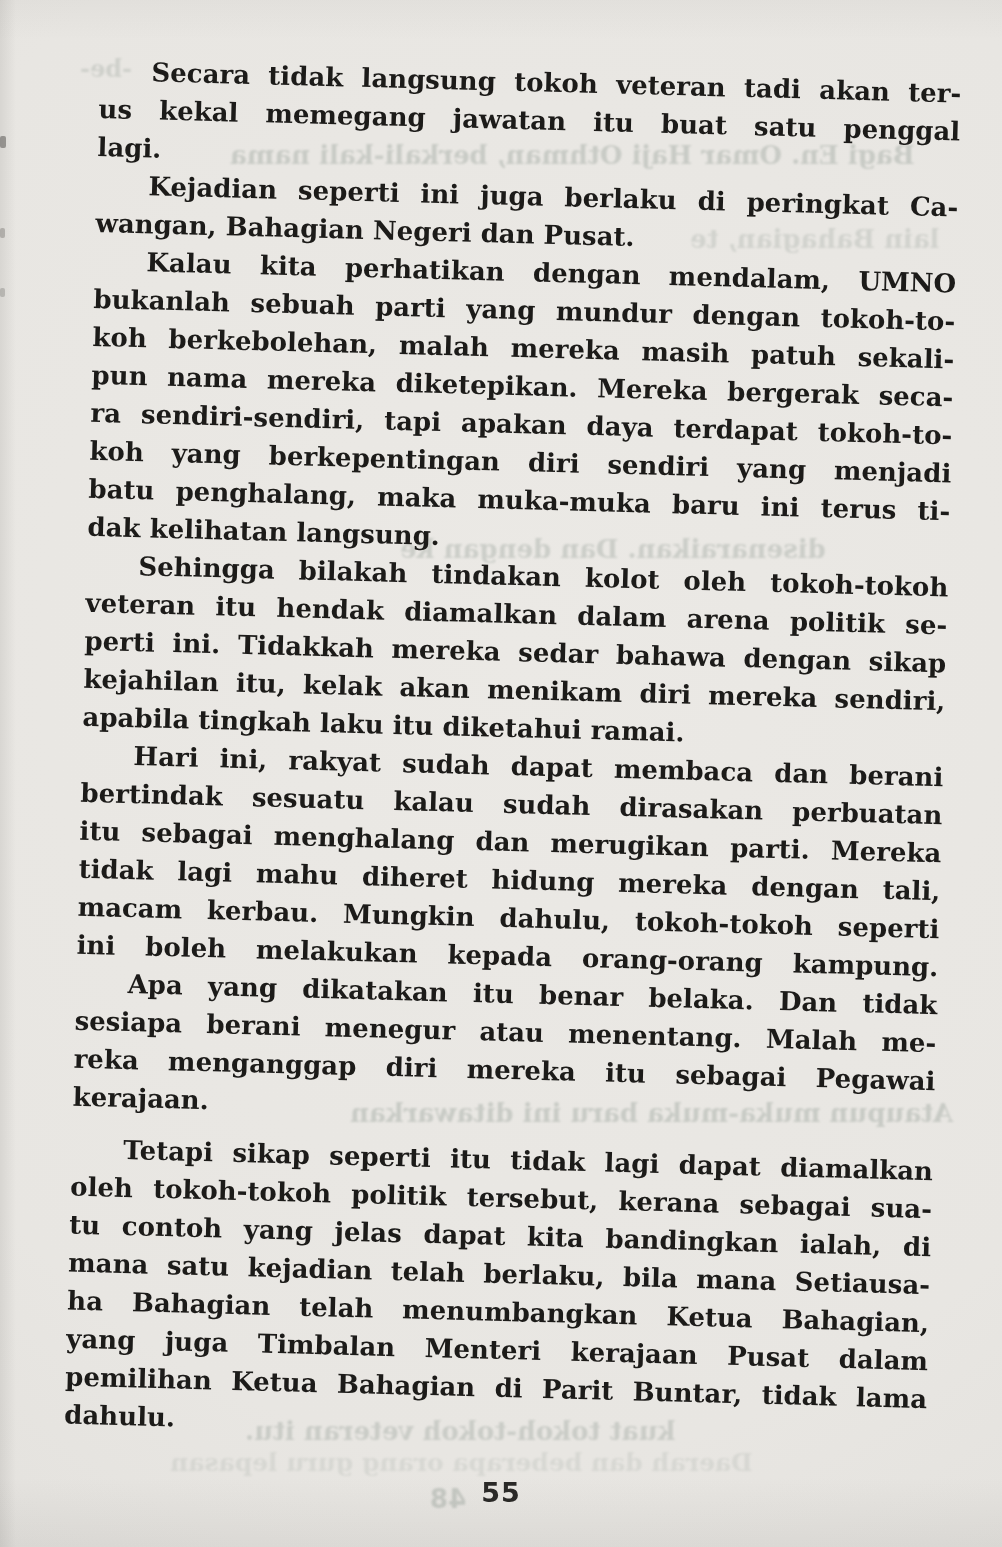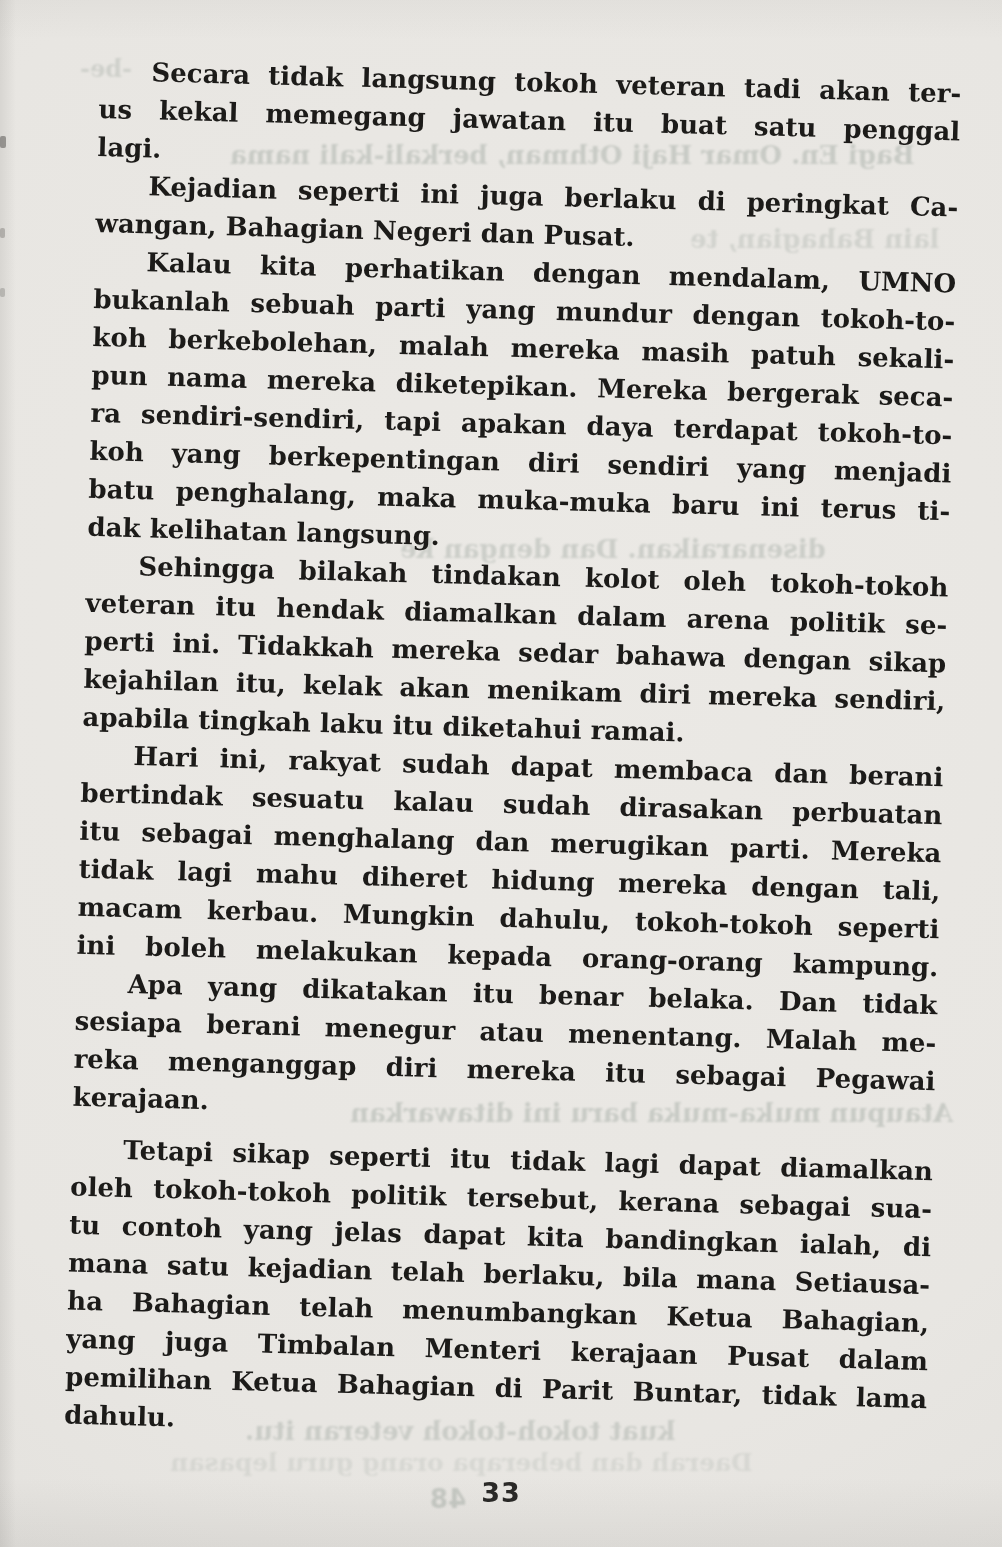--- a/index.html
+++ b/index.html
@@ -147,15 +147,15 @@
       <div class="line">tu contoh yang jelas dapat kita bandingkan ialah, di</div>
       <div class="line">mana satu kejadian telah berlaku, bila mana Setiausa-</div>
       <div class="line">ha Bahagian telah menumbangkan Ketua Bahagian,</div>
       <div class="line">yang juga Timbalan Menteri kerajaan Pusat dalam</div>
       <div class="line">pemilihan Ketua Bahagian di Parit Buntar, tidak lama</div>
       <div class="line last">dahulu.</div>
     </div>
 
   </div>
 
-  <div class="page-number">33</div>
+  <div class="page-number">55</div>
 
 </div>
 
 </body></html>

